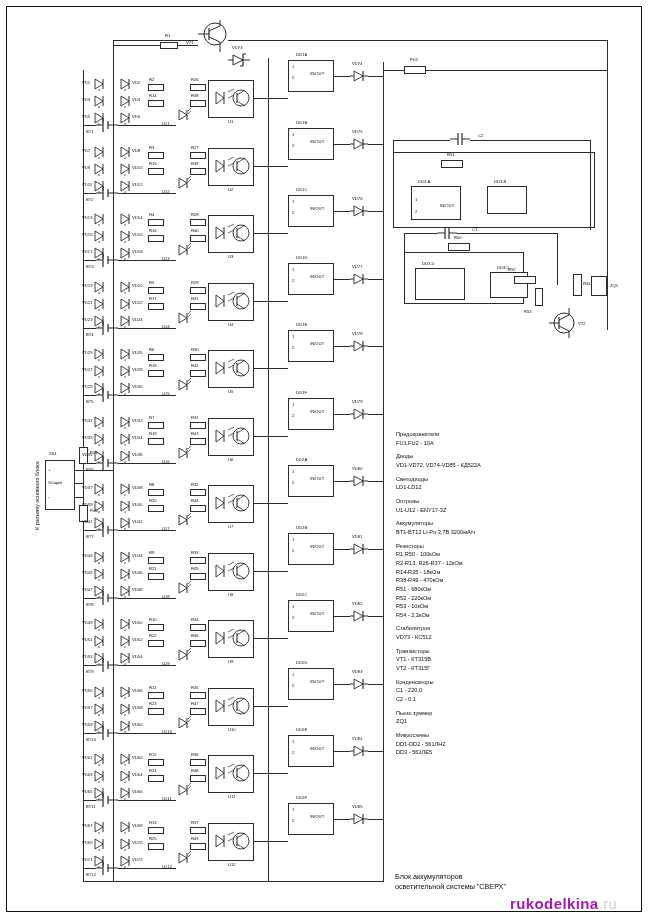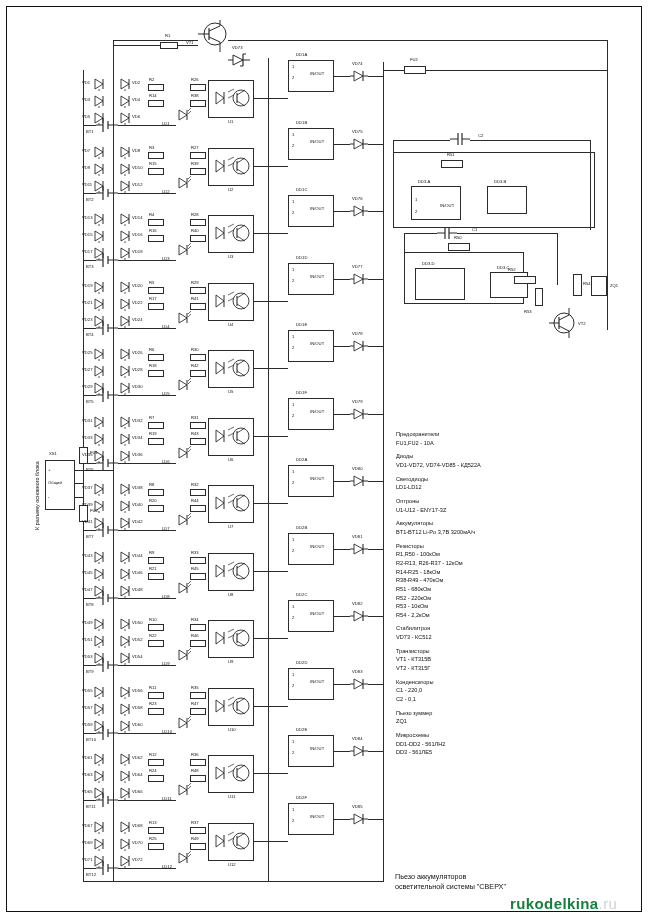--- a/index.html
+++ b/index.html
@@ -8,21 +8,21 @@
   .frame{position:absolute;left:6px;top:6px;width:636px;height:906px;border:1px solid #111;box-sizing:border-box;}
   .ln{position:absolute;background:#2b2b2b;}
   .h{height:1px;}
   .v{width:1px;}
   .box{position:absolute;border:1px solid #2b2b2b;box-sizing:border-box;background:#fff;}
   .lbl{position:absolute;font-size:4.2px;color:#111;white-space:nowrap;line-height:1;}
   .title{position:absolute;font-size:7.2px;color:#111;white-space:pre;line-height:1.35;}
   .legend{position:absolute;font-size:5.6px;color:#111;white-space:pre;line-height:1.55;}
   .vert{position:absolute;font-size:5.4px;color:#111;white-space:nowrap;transform-origin:0 0;transform:rotate(-90deg);}
   .wm{position:absolute;font-size:15px;color:#d2d2d2;letter-spacing:.4px;}
-  .wm b{color:#15803d;font-weight:bold;}
+  .wm b{color:#a21caf;font-weight:bold;}
   .ic{position:absolute;}
   svg{display:block;overflow:visible;}
 </style>
 </head>
 <body>
 
 <div id="sheet">
   <div class="frame"></div>
 
   <div class="ln v" style="left:83px;top:70px;height:812px;"></div>
@@ -1445,19 +1445,19 @@
       <div class="ln h" style="left: 83px; top: 867.5px; width: 13px;"></div>
       <div class="ln h" style="left: 118px; top: 867.5px; width: 58px;"></div>
       <div class="ln h" style="left: 254px; top: 840.5px; width: 34px;"></div>
       <div class="ln h" style="left: 334px; top: 818.5px; width: 16px;"></div>
       <div class="ln h" style="left: 368px; top: 818.5px; width: 15px;"></div>
       <div class="ln v" style="left: 164px; top: 829.5px; height: 0px;"></div>
     </div>
 
   <div id="legend" class="legend" style="left:396px;top:430px;"><div>Предохранители</div><div>FU1,FU2 - 10A</div><div style="height: 5px;"></div><div>Диоды</div><div>VD1-VD72, VD74-VD85 - КД522А</div><div style="height: 5px;"></div><div>Светодиоды</div><div>LD1-LD12</div><div style="height: 5px;"></div><div>Оптроны</div><div>U1-U12 - ЕNY17-3Z</div><div style="height: 5px;"></div><div>Аккумуляторы</div><div>BT1-BT12 Li-Po 3,7В 3200мА/ч</div><div style="height: 5px;"></div><div>Резисторы</div><div>R1,R50 - 100кОм</div><div>R2-R13, R26-R37 - 12кОм</div><div>R14-R25 - 18кОм</div><div>R38-R49 - 470кОм</div><div>R51 - 680кОм</div><div>R52 - 220кОм</div><div>R53 - 10кОм</div><div>R54 - 2,2кОм</div><div style="height: 5px;"></div><div>Стабилитрон</div><div>VD73 - КС512</div><div style="height: 5px;"></div><div>Транзисторы</div><div>VT1 - КТ315В</div><div>VT2 - КТ315Г</div><div style="height: 5px;"></div><div>Конденсаторы</div><div>С1 - 220,0</div><div>С2 - 0,1</div><div style="height: 5px;"></div><div>Пьезо зуммер</div><div>ZQ1</div><div style="height: 5px;"></div><div>Микросхемы</div><div>DD1-DD2 - 561ЛН2</div><div>DD3 - 561ЛЕ5</div><div style="height: 5px;"></div></div>
 
-  <div class="title" style="left:395px;top:872px;">Пьезо аккумуляторов</div>
+  <div class="title" style="left:395px;top:872px;">Блок аккумуляторов</div>
   <div class="title" style="left:395px;top:882px;">осветительной системы "СВЕРХ"</div>
 
   <div class="wm" style="left:510px;top:895px;">
     <b>rukodelkina</b><span>.ru</span>
   </div>
 </div>
 
 </body></html>

